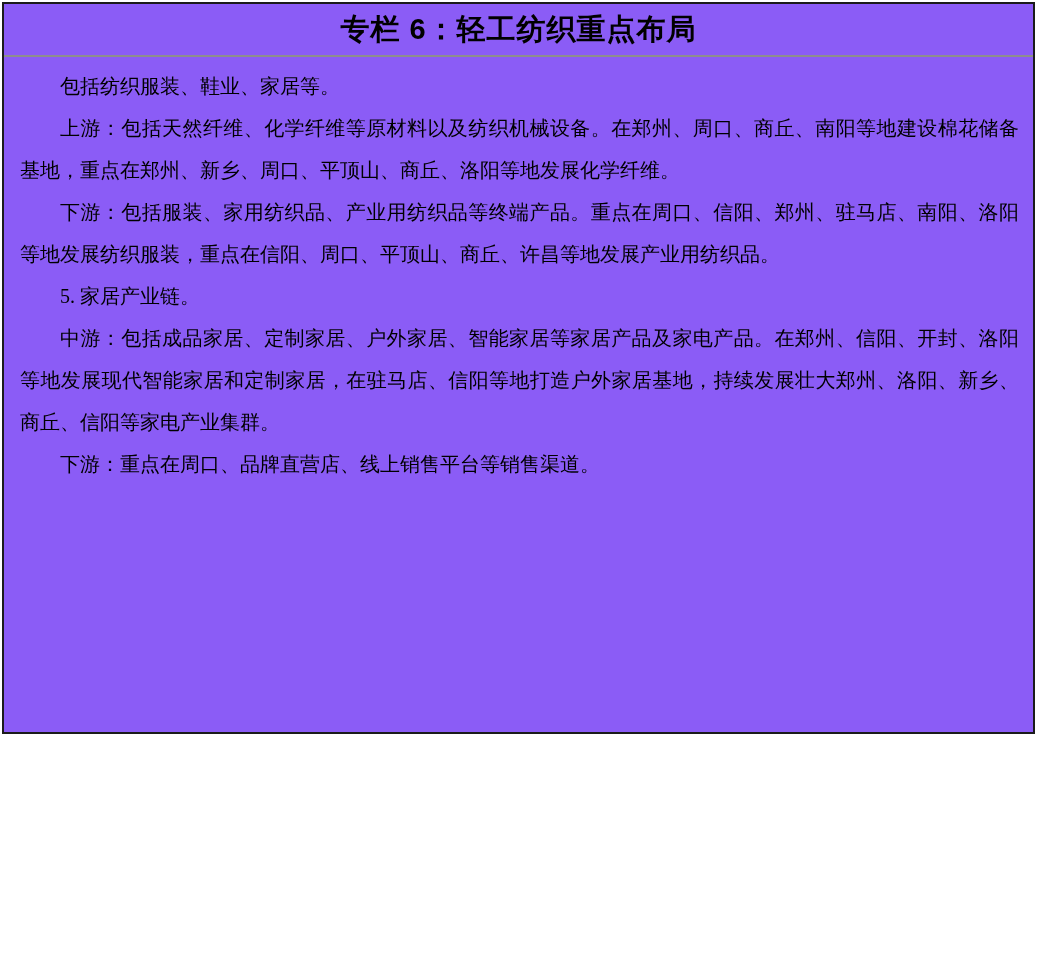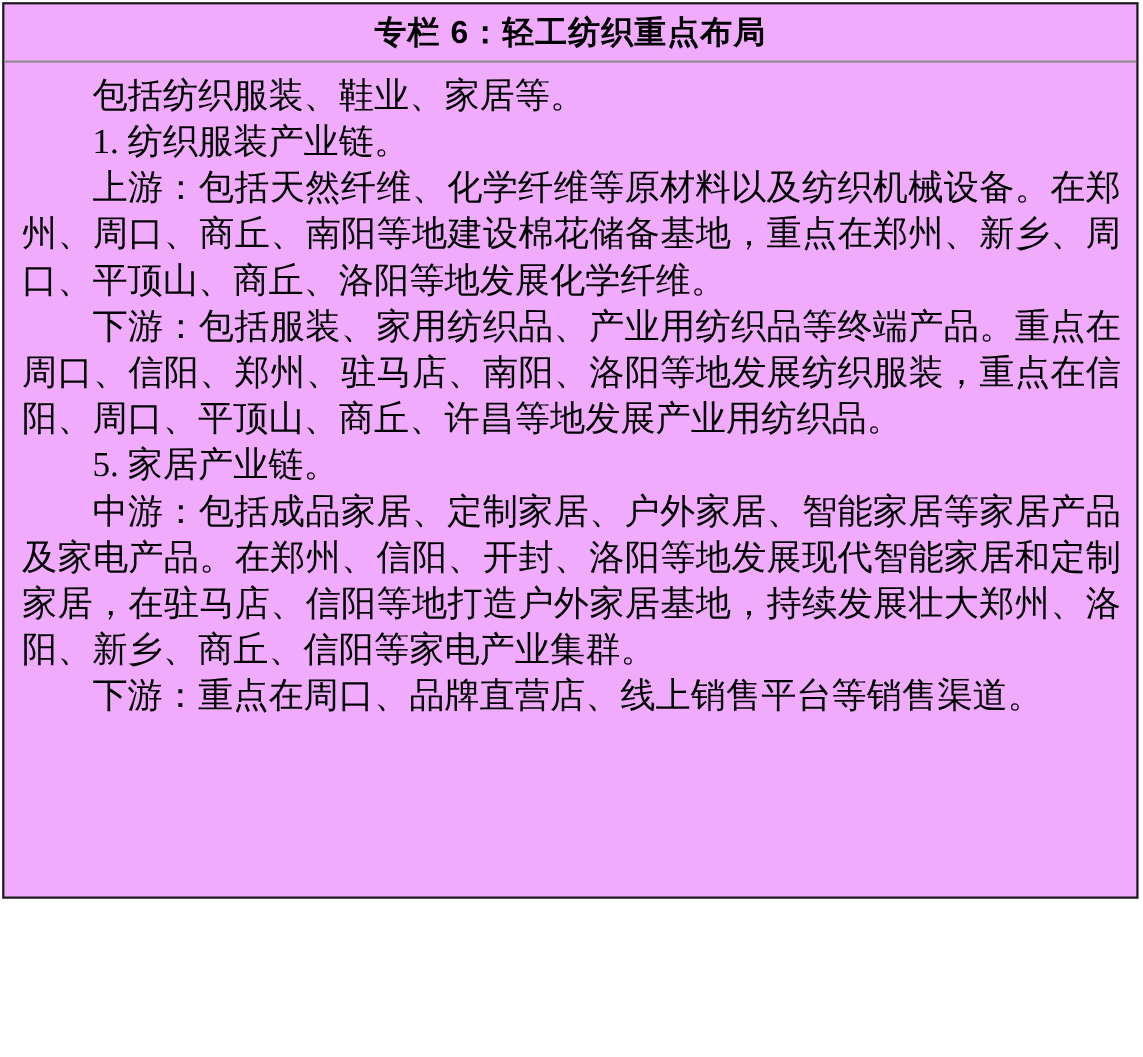--- a/index.html
+++ b/index.html
@@ -11,24 +11,24 @@
     width: 1039px;
     height: 961px;
     position: relative;
     overflow: hidden;
   }
   .panel {
     position: absolute;
     top: 2px;
     left: 2px;
     width: 1033px;
-    height: 815px;
+    height: 732px;
     box-sizing: border-box;
     border: 2px solid #1b1b1b;
-    background: #f0abfc;
+    background: #8b5cf6;
     display: flex;
     flex-direction: column;
   }
   .panel-header {
     flex: 0 0 auto;
     height: 51px;
     display: flex;
     align-items: center;
     justify-content: center;
     border-bottom: 2px solid #8e8e8e;
@@ -39,41 +39,40 @@
     font-size: 29px;
     color: #000000;
     letter-spacing: 1px;
     white-space: nowrap;
   }
   .panel-body {
     flex: 1 1 auto;
     box-sizing: border-box;
     padding: 8px 14px 0 16px;
     font-family: "Liberation Serif", "DejaVu Serif", serif;
-    font-size: 32px;
+    font-size: 20px;
     line-height: 42px;
     color: #000000;
     text-align: justify;
     overflow: hidden;
   }
   .panel-body p {
     margin: 0;
     padding: 0;
     text-indent: 2em;
   }
 </style>
 </head>
 <body>
 
 <div class="panel">
   <div class="panel-header">
     <div class="panel-title">专栏 6：轻工纺织重点布局</div>
   </div>
   <div class="panel-body">
     <p>包括纺织服装、鞋业、家居等。</p>
-    <p>1. 纺织服装产业链。</p>
     <p>上游：包括天然纤维、化学纤维等原材料以及纺织机械设备。在郑州、周口、商丘、南阳等地建设棉花储备基地，重点在郑州、新乡、周口、平顶山、商丘、洛阳等地发展化学纤维。</p>
     <p>下游：包括服装、家用纺织品、产业用纺织品等终端产品。重点在周口、信阳、郑州、驻马店、南阳、洛阳等地发展纺织服装，重点在信阳、周口、平顶山、商丘、许昌等地发展产业用纺织品。</p>
     <p>5. 家居产业链。</p>
     <p>中游：包括成品家居、定制家居、户外家居、智能家居等家居产品及家电产品。在郑州、信阳、开封、洛阳等地发展现代智能家居和定制家居，在驻马店、信阳等地打造户外家居基地，持续发展壮大郑州、洛阳、新乡、商丘、信阳等家电产业集群。</p>
     <p>下游：重点在周口、品牌直营店、线上销售平台等销售渠道。</p>
   </div>
 </div>
 
 </body></html>

